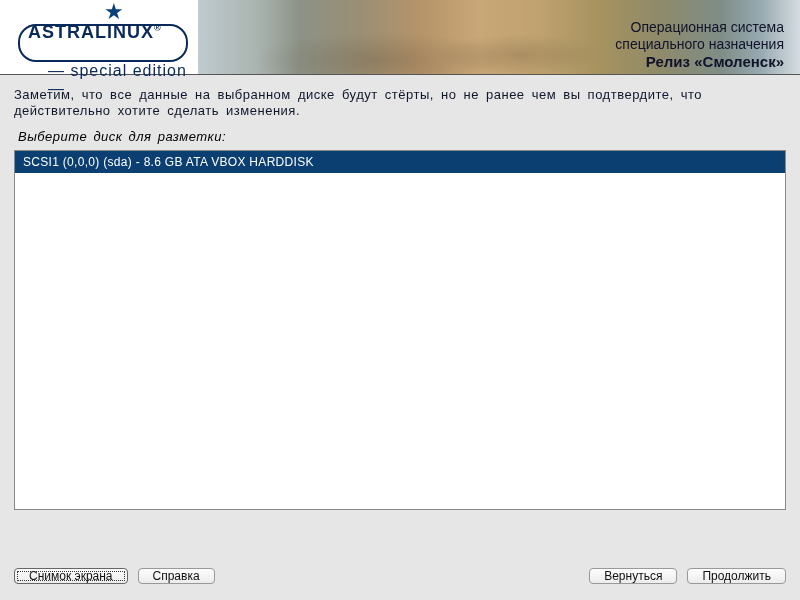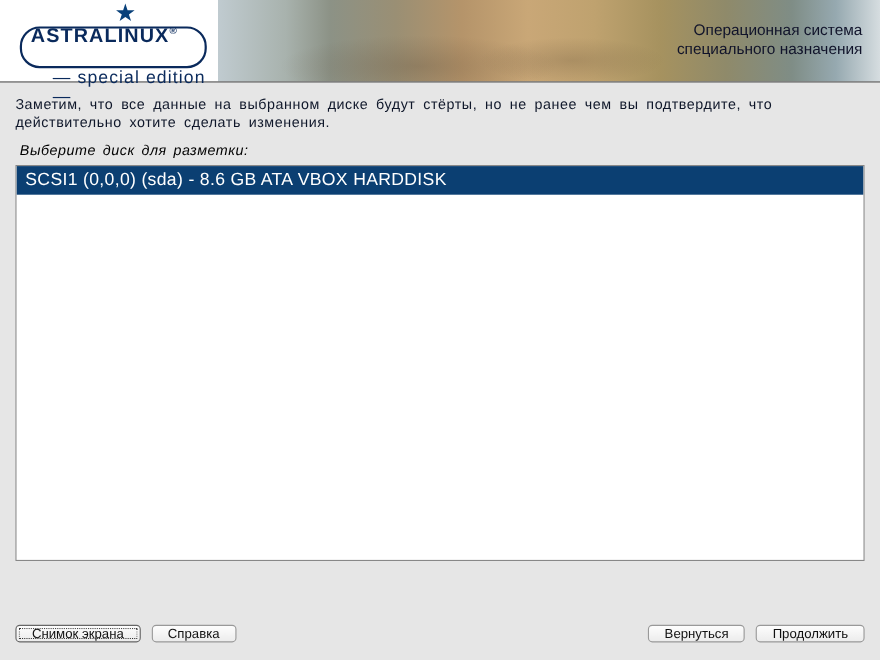--- a/index.html
+++ b/index.html
@@ -63,21 +63,21 @@
     font-size: 13px; letter-spacing: 0.5px; word-spacing: 3px; color: #0f172a; margin-bottom: 10px; line-height: 16px;
   }
   .prompt {
     font-style: italic; font-size: 13px; letter-spacing: 0.5px; word-spacing: 2px; color: #000000; margin-bottom: 6px; margin-left: 4px;
   }
 
   .listbox {
     border: 1px solid #888; background: #fff; height: 360px; overflow: auto;
   }
   .listitem {
-    padding: 4px 8px; font-size: 16px; cursor: pointer; letter-spacing: 0.3px;
+    padding: 4px 8px; font-size: 12px; cursor: pointer; letter-spacing: 0.3px;
   }
   .listitem.selected { background: #0b3f72; color: #fff; }
 
   .button-bar {
     position: absolute; left: 0; right: 0; bottom: 0; height: 48px;
     padding: 10px 14px; display: flex; align-items: center;
   }
   .btn {
     height: 16px; padding: 0 14px; font-size: 12px;
     background: linear-gradient(#fdfdfd, #ececec);
@@ -97,20 +97,21 @@
     <div class="logo-border"></div>
     <div class="logo-star">★</div>
     <div class="logo-text">
       <span>ASTRALINUX</span><span class="logo-r">®</span>
     </div>
     <div class="logo-sub">— special edition —</div>
   </div>
   <div class="banner-text">
     <div>Операционная система</div>
     <div>специального назначения</div>
+    <div class="line3">Релиз «Смоленск»</div>
   </div>
 </div>
 
 <div class="content">
   <div class="description">Заметим, что все данные на выбранном диске будут стёрты, но не ранее чем вы подтвердите, что действительно хотите сделать изменения.</div>
   <div class="prompt">Выберите диск для разметки:</div>
   <div class="listbox" id="disks">
       <div class="listitem selected">SCSI1 (0,0,0) (sda) - 8.6 GB ATA VBOX HARDDISK</div>
     </div>
 </div>

